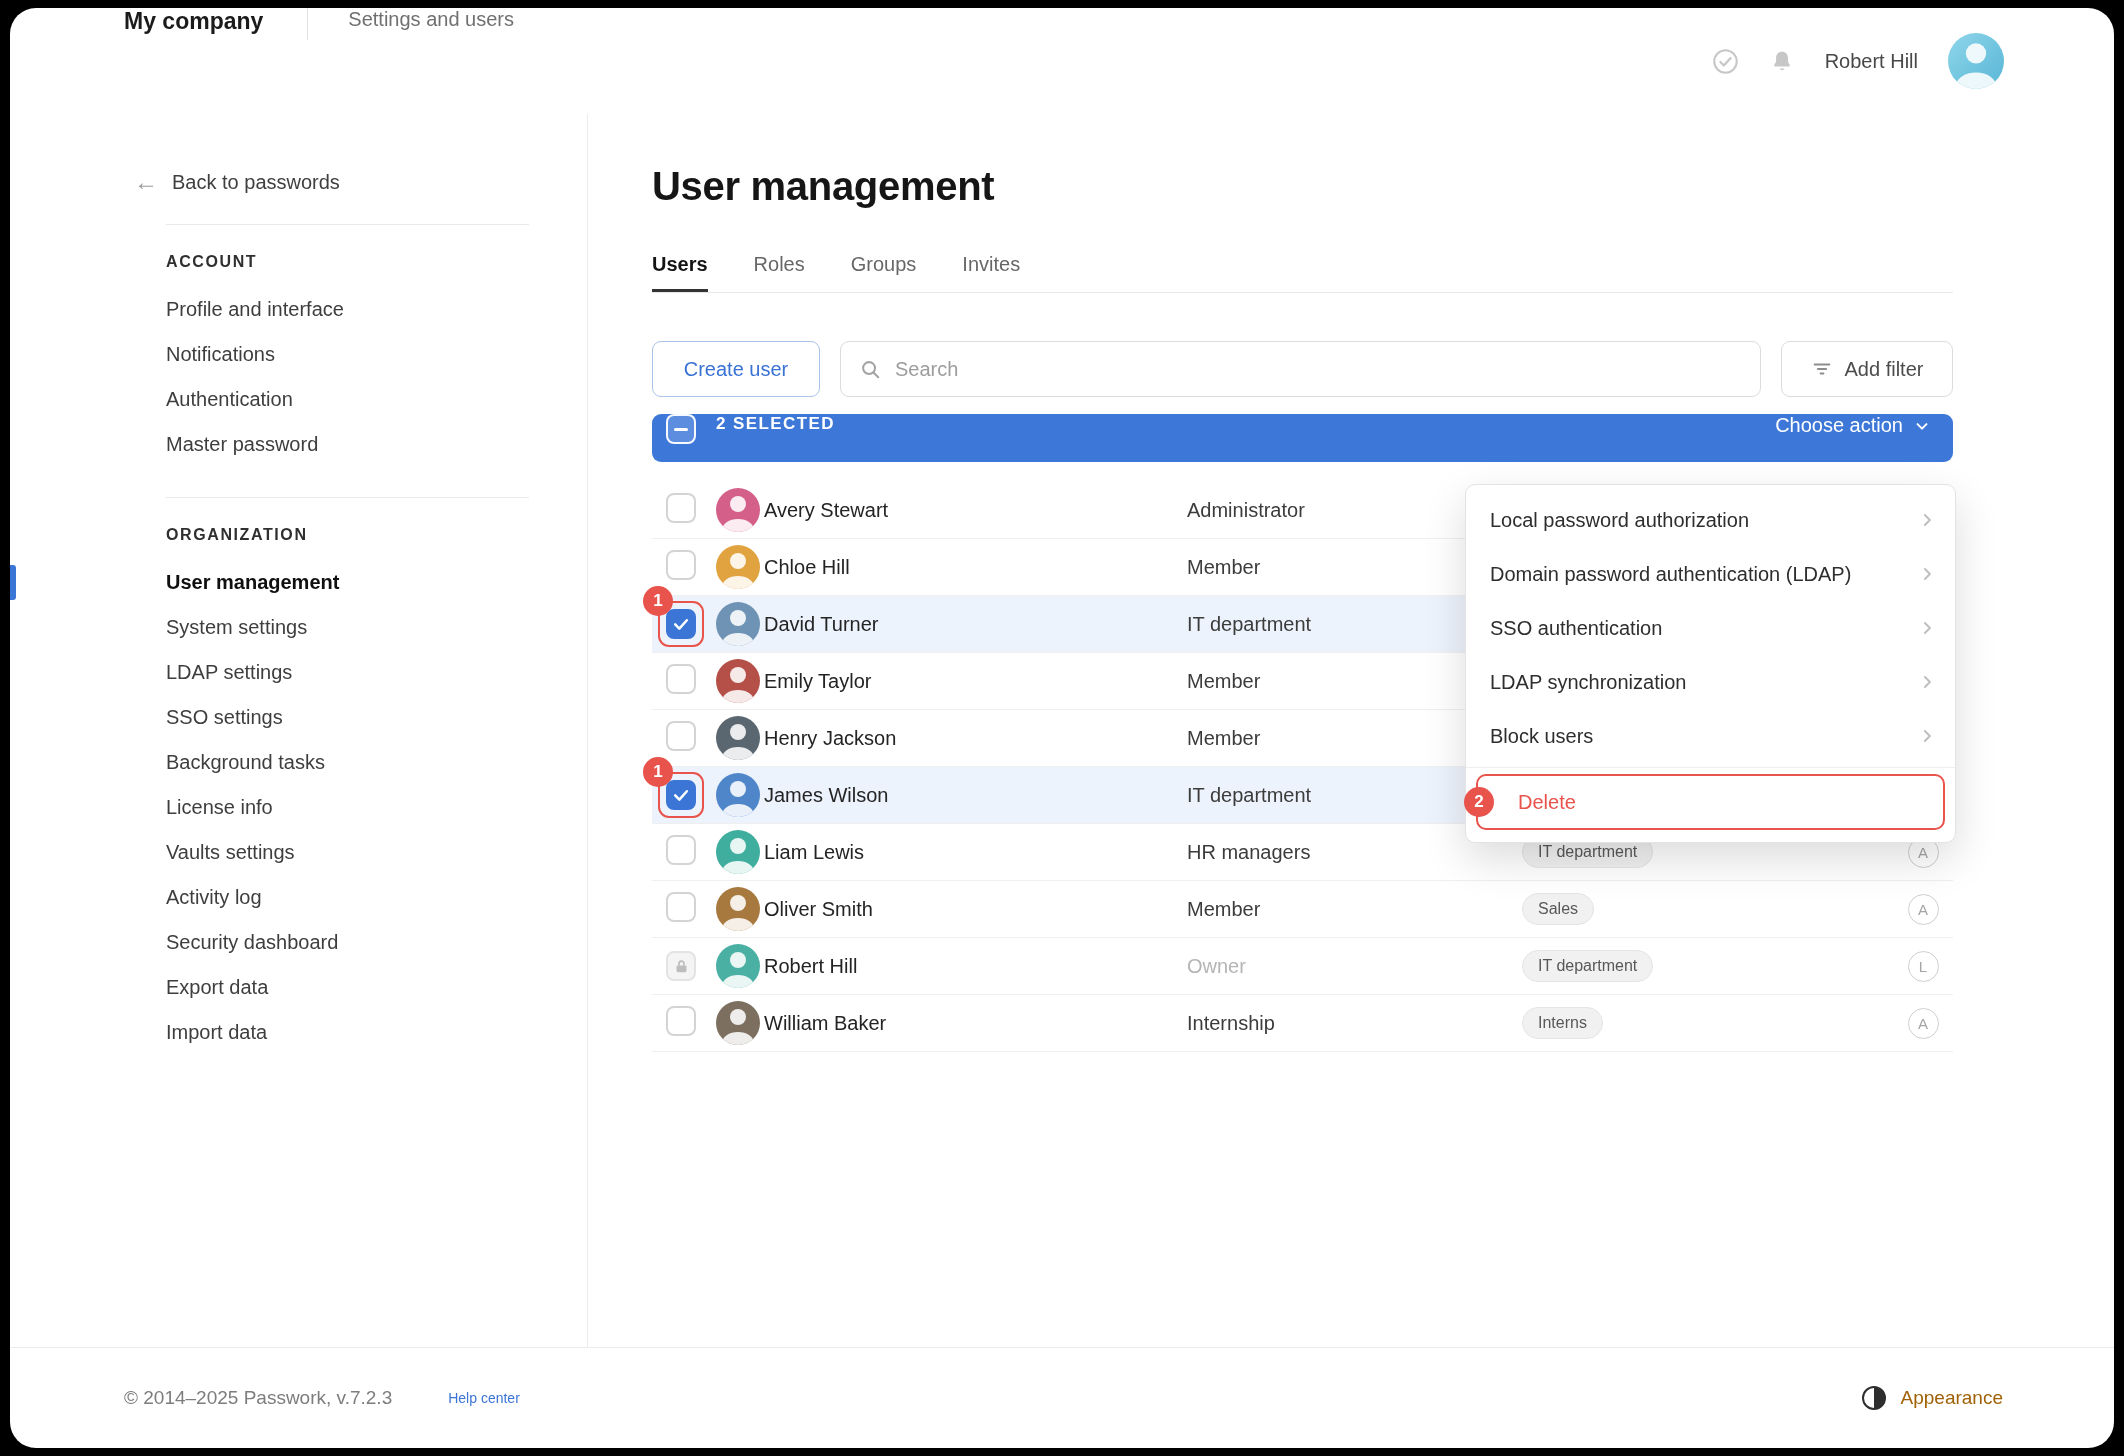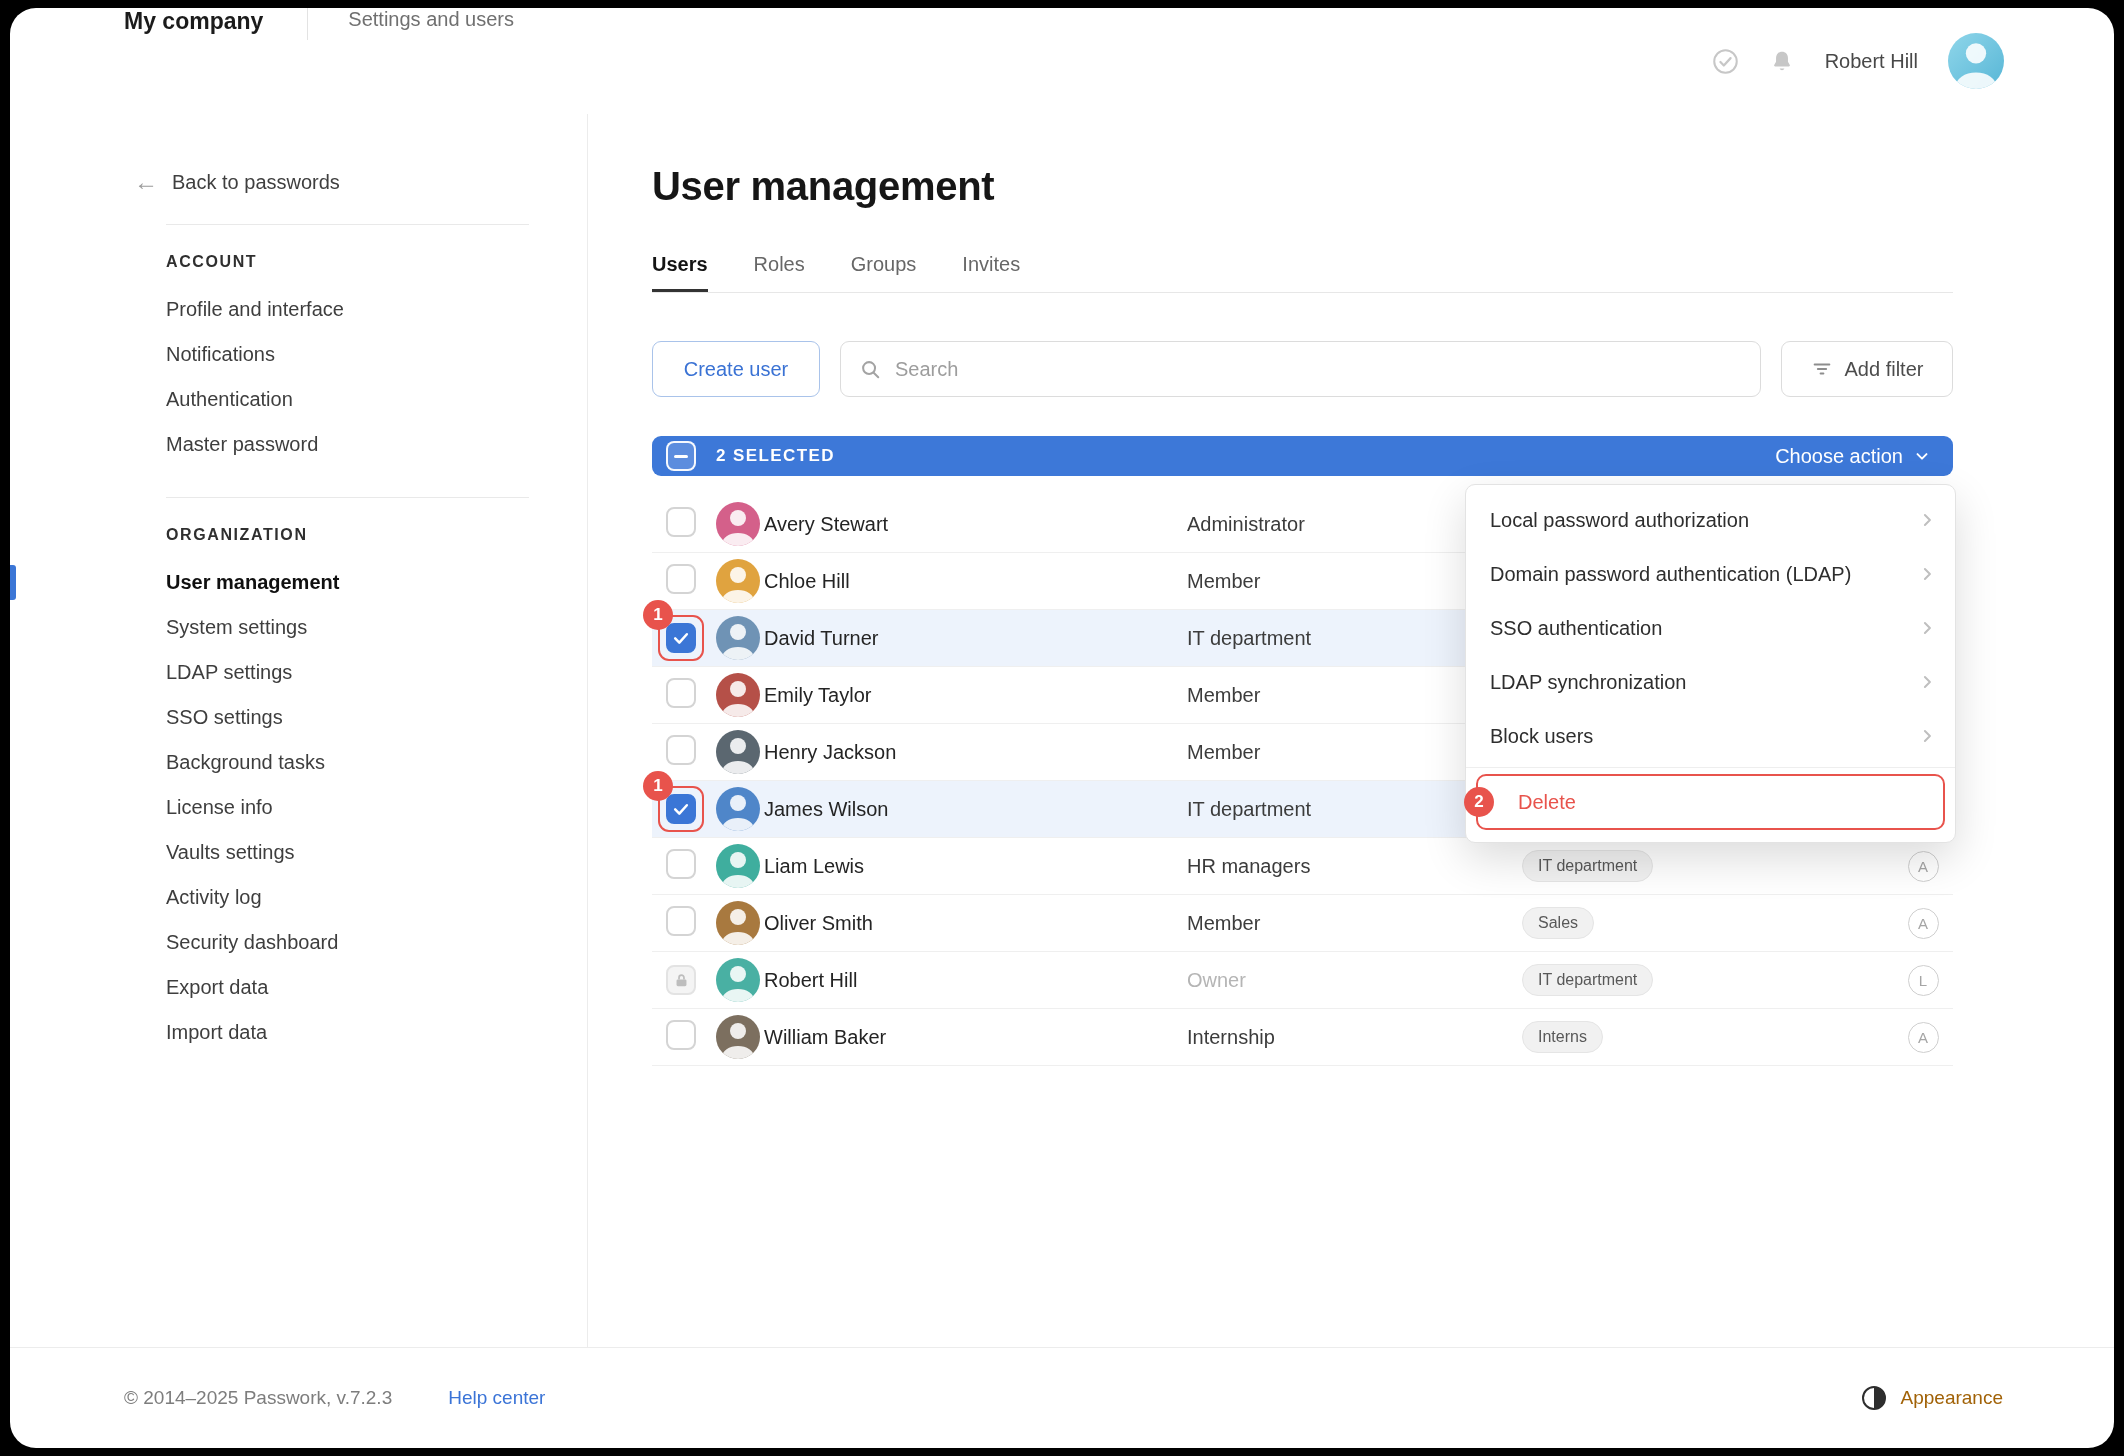--- a/index.html
+++ b/index.html
@@ -33,21 +33,21 @@
   .tab{padding-bottom:16px;font-size:20px;color:#676767;cursor:pointer}
   .tab.active{color:#141414;font-weight:bold;box-shadow:inset 0 -3px 0 #333}
 
   .toolbar{display:flex;gap:20px;margin-top:48px;height:56px}
   .btn-create{width:168px;height:56px;border:1.5px solid #a9c3ea;border-radius:9px;background:#fff;color:#3a72d4;font-size:20px;font-family:inherit;cursor:pointer}
   .search{flex:1;height:56px;border:1.5px solid #dcdcdc;border-radius:9px;display:flex;align-items:center;padding:0 18px;gap:12px;box-sizing:border-box;background:#fff}
   .search input{border:0;outline:0;flex:1;font-size:20px;font-family:inherit;color:#333;background:transparent}
   .search input::placeholder{color:#9d9d9d}
   .btn-filter{width:172px;height:56px;border:1.5px solid #dcdcdc;border-radius:9px;background:#fff;color:#4c4c4c;font-size:20px;display:flex;align-items:center;justify-content:center;gap:12px;font-family:Liberation Sans, sans-serif;cursor:pointer}
 
-  .selbar{margin-top:39px;height:40px;background:#3d78d8;border-radius:9px;display:flex;align-items:center;padding:0 22px 0 14px;box-sizing:border-box}
+  .selbar{margin-top:17px;height:48px;background:#3d78d8;border-radius:9px;display:flex;align-items:flex-start;padding:0 22px 0 14px;box-sizing:border-box}
   .sel-cbx{width:30px;height:30px;border:2px solid rgba(255,255,255,.95);border-radius:8px;background:rgba(255,255,255,.16);position:relative;cursor:pointer;box-sizing:border-box}
   .sel-cbx::after{content:"";position:absolute;left:6px;right:6px;top:50%;height:3px;margin-top:-1.5px;background:#fff;border-radius:2px}
   .sel-count{margin-left:20px;font-size:17px;font-weight:bold;letter-spacing:1.4px;color:#fff}
   .sel-action{margin-left:auto;display:flex;align-items:center;gap:10px;color:#fff;font-size:20px;cursor:pointer}
 
   .table{margin-top:20px}
   .row{display:grid;grid-template-columns:54px 58px 423px 335px 1fr 60px;align-items:center;height:56px;border-bottom:1px solid #efefef;cursor:pointer}
   .row.selected{background:#edf3fc}
   .cbx-wrap{position:relative;display:inline-block;margin-left:14px;width:30px;height:30px}
   .cbx{width:30px;height:30px;border:2px solid #d4d4d4;border-radius:8px;background:#fff;box-sizing:border-box;display:flex;align-items:center;justify-content:center;cursor:pointer}
@@ -66,21 +66,21 @@
   .dropdown{position:absolute;top:370px;right:158px;width:489px;background:#fff;border:1px solid #e3e3e3;border-radius:10px;box-shadow:0 16px 44px rgba(0,0,0,.14);padding:8px 0;z-index:10}
   .dd-item{height:54px;display:flex;align-items:center;padding:0 18px 0 24px;font-size:20px;color:#2e2e2e;cursor:pointer}
   .dd-item .chev{margin-left:auto;display:flex}
   .dd-sep{height:1px;background:#eeeeee;margin:4px 0 6px}
   .dd-delete-box{position:relative;margin:4px 10px 4px;border:2.5px solid #e8534c;border-radius:10px;height:56px;display:flex;align-items:center;padding-left:40px;box-sizing:border-box}
   .step2{position:absolute;left:-14px;top:50%;margin-top:-15px;width:30px;height:30px;border-radius:50%;background:#e8534c;color:#fff;font-weight:bold;font-size:17px;display:flex;align-items:center;justify-content:center}
   .dd-delete{color:#e8534c;font-size:20px;cursor:pointer}
 
   .footer{flex:0 0 100px;display:flex;align-items:center;padding:0 111px 0 114px}
   .copyright{font-size:19px;color:#7d7d7d}
-  .help{margin-left:56px;font-size:19px;color:#3b74d7;cursor:pointer;text-decoration:none}
+  .help{margin-left:56px;font-size:14px;color:#3b74d7;cursor:pointer;text-decoration:none}
   .foot-right{margin-left:auto;display:flex;align-items:center;gap:14px;font-size:19px;color:#a16207;cursor:pointer}
 </style>
 </head>
 <body>
 
 <div class="window">
 
   <header class="topbar">
     <div class="company">My company</div>
     <div class="tb-divider"></div>

